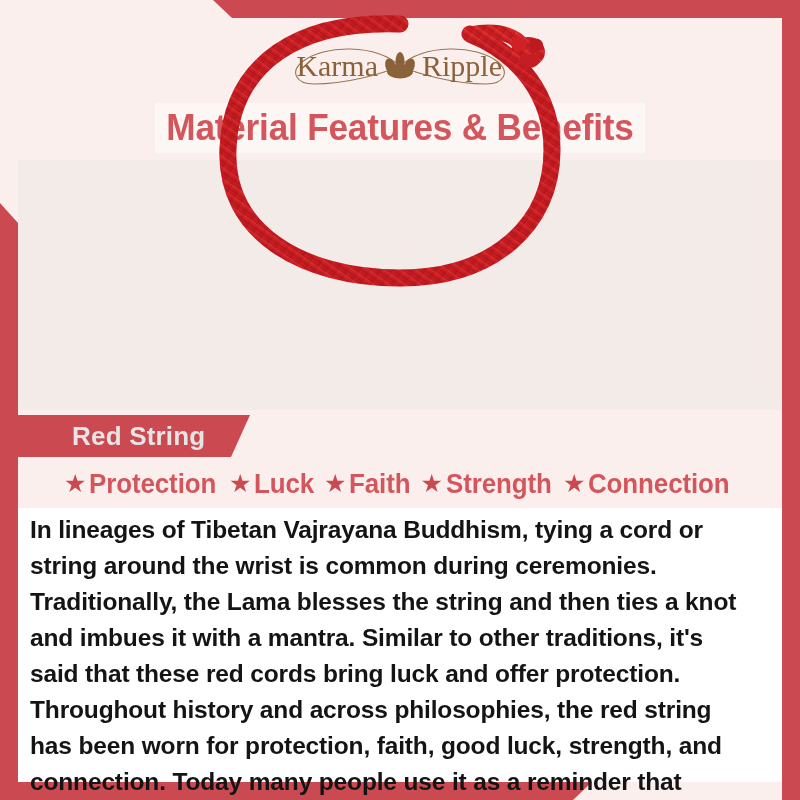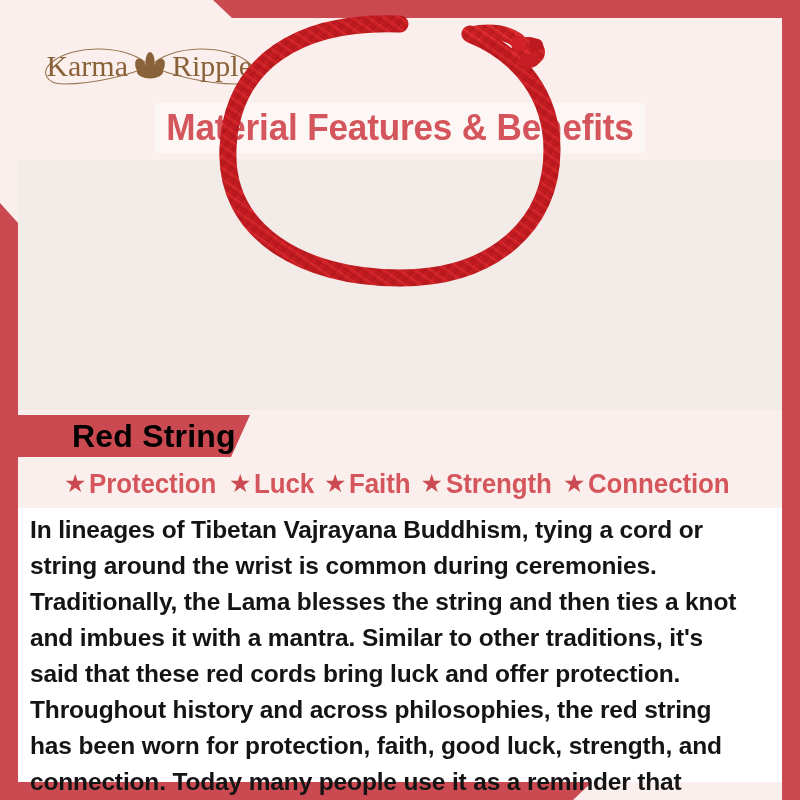--- a/index.html
+++ b/index.html
@@ -51,21 +51,21 @@
     clip-path: polygon(0 0, 592px 0, 573px 18px, 0 18px);
   }
 
   
   .logo-wrap {
     position: absolute;
     left: 0; top: 36px;
     width: 800px; height: 58px;
     display: flex;
     align-items: center;
-    justify-content: flex-start;
+    justify-content: center;
   }
   .logo-svg { display: block; }
 
   
   .title-band {
     position: absolute;
     left: 155px; top: 103px;
     width: 490px; height: 50px;
     background: #fcf6f4;
     display: flex;
@@ -100,23 +100,23 @@
   .label-banner {
     position: absolute;
     left: 18px; top: 415px;
     width: 232px; height: 42px;
     background: #cb4a51;
     clip-path: polygon(0 0, 232px 0, 213px 42px, 0 42px);
     display: flex;
     align-items: center;
   }
   .label-text {
-    color: #000000;
-    font-family: "Liberation Sans Narrow", "Liberation Sans", sans-serif;
-    font-size: 32px;
+    color: #e5e5e5;
+    font-family: "Liberation Sans Narrow", "Liberation Sans", sans-serif;
+    font-size: 26px;
     font-weight: bold;
     padding-left: 54px;
     white-space: nowrap;
     letter-spacing: 0.2px;
   }
 
   
   .benefits {
     position: absolute;
     left: 18px; top: 463px;

